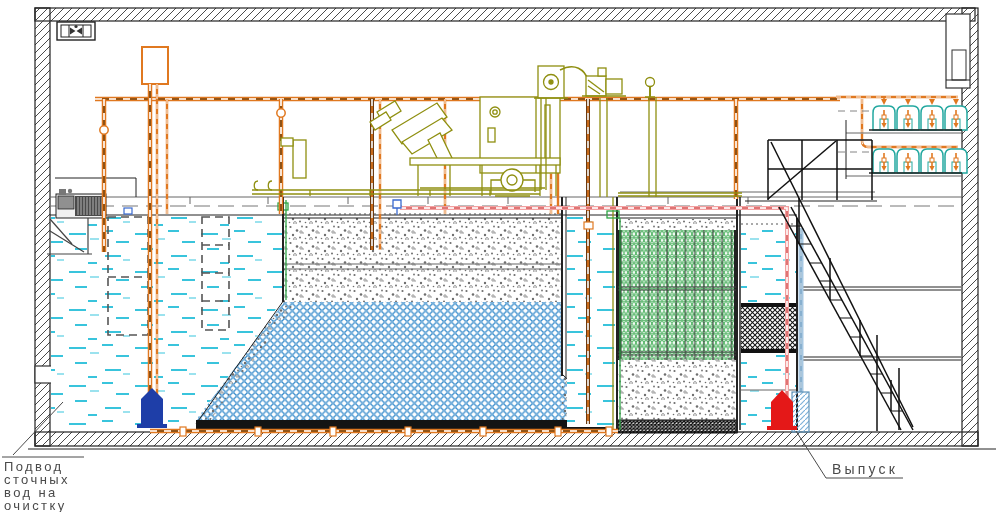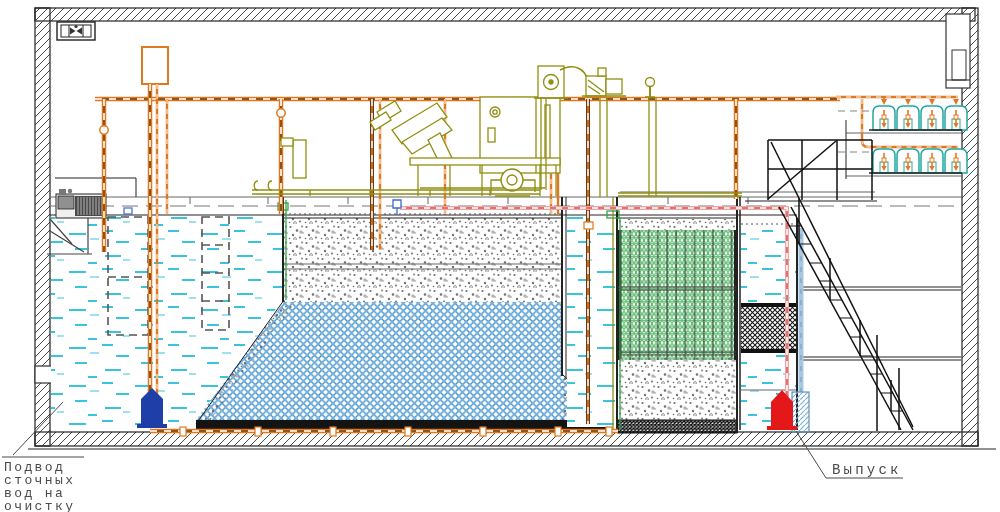--- a/index.html
+++ b/index.html
@@ -1,17 +1,17 @@
 <!DOCTYPE html>
 <html><head>
 <meta charset="utf-8">
 <style>
   html,body{margin:0;padding:0;background:#ffffff;}
   .canvas{position:relative;width:1000px;height:512px;background:#fff;overflow:hidden;
-          font-family:Liberation Mono, monospace;}
+          font-family:Liberation Sans, sans-serif;}
   svg{position:absolute;left:0;top:0;}
   
   .blk{stroke:#222;fill:none}
   .gry{stroke:#666;fill:none}
   .thin{stroke-width:1}
   .med{stroke-width:1.5}
   .thk{stroke-width:2}
   .ol{stroke:#8f8f10;fill:none;stroke-width:1.3}
   .grn{stroke:#2fa546;fill:none;stroke-width:1.3}
   .teal{stroke:#23a8a0;fill:#fff;stroke-width:1.5}

